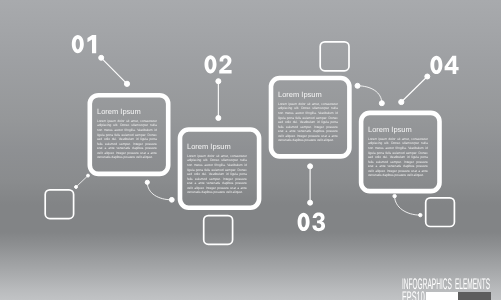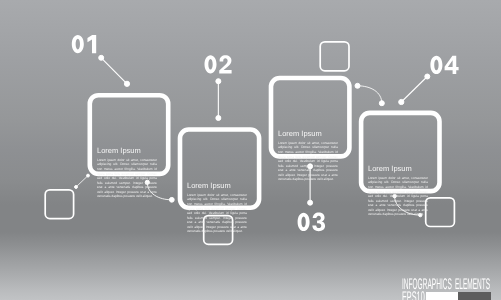--- a/index.html
+++ b/index.html
@@ -15,21 +15,21 @@
         rgb(142,144,147) 150px,
         rgb(138,140,142) 180px,
         rgb(130,132,134) 205px,
         rgb(130,132,134) 232px,
         rgb(141,143,145) 245px,
         rgb(154,156,158) 258px,
         rgb(170,172,174) 275px,
         rgb(185,187,189) 290px,
         rgb(193,195,197) 300px);}
   svg.layer{position:absolute;left:0;top:0;width:501px;height:300px;}
-  .cardtext{position:absolute;width:59.8px;will-change:transform;margin-top:39px;}
+  .cardtext{position:absolute;width:59.8px;will-change:transform;}
   .card-h{font-size:7.5px;color:#f5f5f5;line-height:8px;white-space:nowrap;}
   .card-b{font-size:3.2px;color:#efefef;line-height:4.55px;text-align:justify;margin-top:2.9px;}
   .brand{position:absolute;color:#ffffff;will-change:transform;}
   .brand-title{position:absolute;left:0;top:-2.4px;font-size:15.4px;line-height:15.4px;
                white-space:nowrap;word-spacing:3px;
                transform:scaleX(0.425);transform-origin:left top;}
   .brand-ver{position:absolute;left:0;top:10.9px;font-size:15.4px;line-height:15.4px;
              white-space:nowrap;transform:scaleX(0.474);transform-origin:left top;}
   .sw{position:absolute;height:11.5px;top:12.7px;}
 </style>

